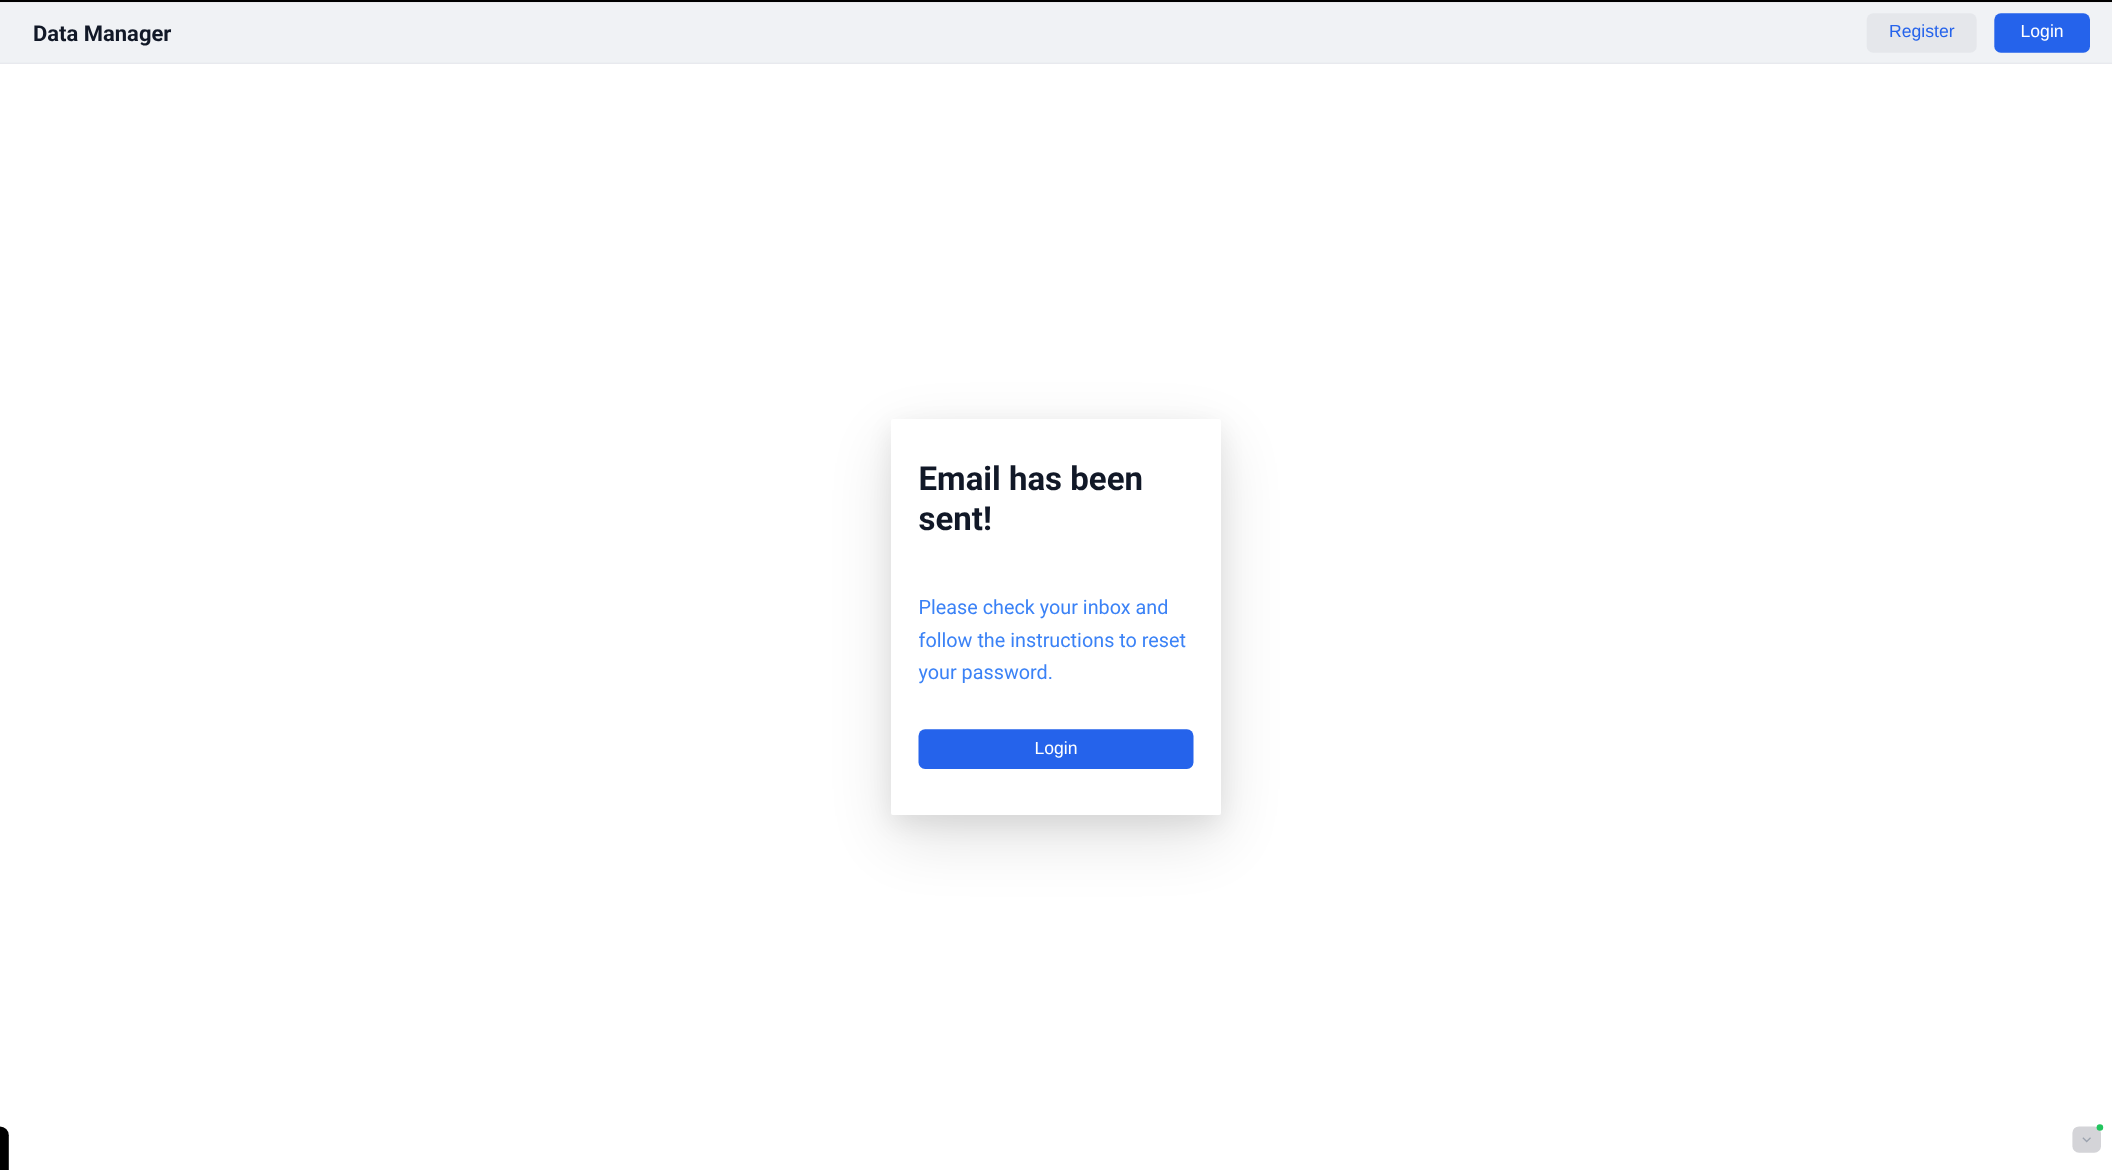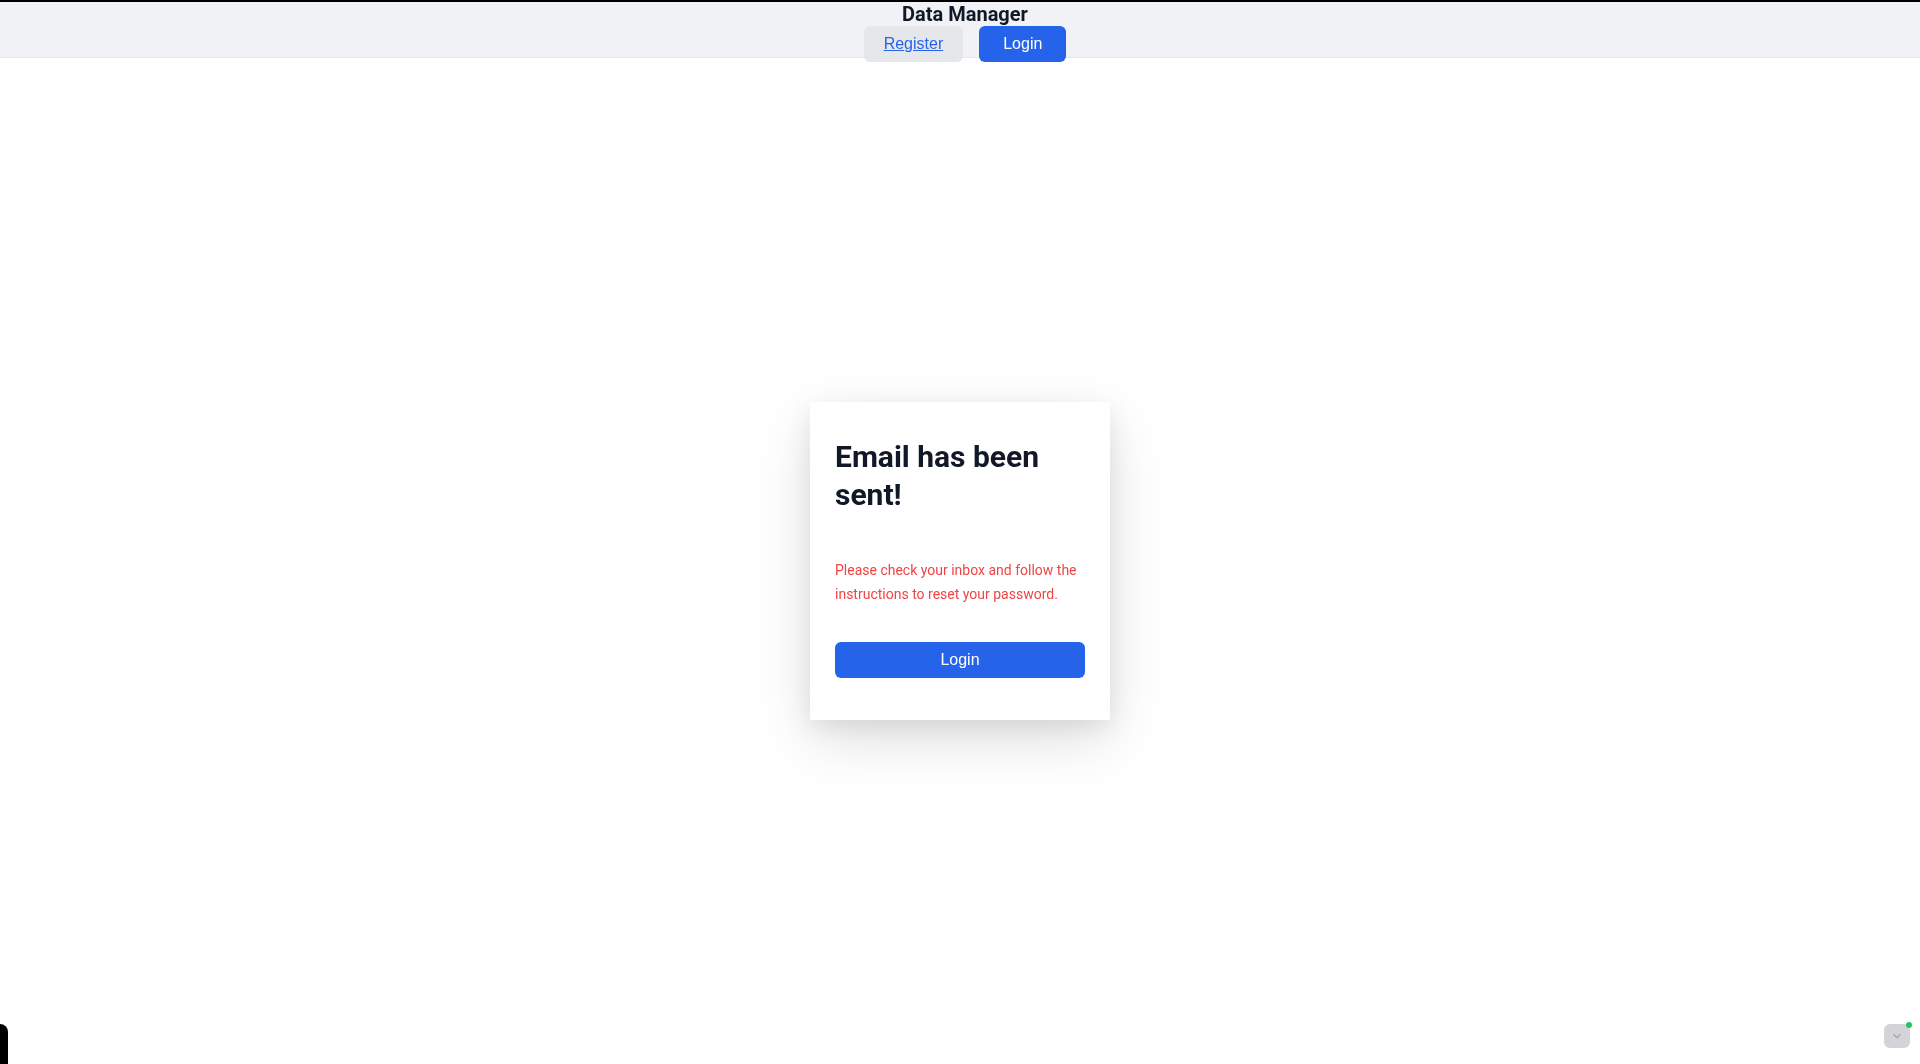--- a/index.html
+++ b/index.html
@@ -24,21 +24,20 @@
     }
     
     .header {
       background: #f0f2f5;
       height: 56px;
       display: flex;
       align-items: center;
       justify-content: space-between;
       padding: 0 20px 0 30px;
       border-bottom: 1px solid #e5e7eb;
-      flex-direction: column;
     }
     
     .app-title {
       font-size: 20px;
       font-weight: 700;
       color: #111827;
     }
     
     .header-buttons {
       display: flex;
@@ -48,21 +47,20 @@
     
     .btn-register {
       background: #e5e7eb;
       color: #2563eb;
       border: none;
       padding: 9px 20px;
       border-radius: 6px;
       font-size: 16px;
       font-weight: 500;
       cursor: pointer;
-      text-decoration: underline;
     }
     
     .btn-login-header {
       background: #2563eb;
       color: #ffffff;
       border: none;
       padding: 9px 24px;
       border-radius: 6px;
       font-size: 16px;
       font-weight: 500;
@@ -86,22 +84,22 @@
     
     .card-title {
       font-size: 30px;
       font-weight: 700;
       color: #111827;
       line-height: 1.25;
       margin-bottom: 46px;
     }
     
     .card-message {
-      font-size: 14px;
-      color: #ef4444;
+      font-size: 18px;
+      color: #3b82f6;
       line-height: 1.65;
       margin-bottom: 36px;
     }
     
     .btn-login-card {
       display: block;
       width: 100%;
       background: #2563eb;
       color: #ffffff;
       border: none;

